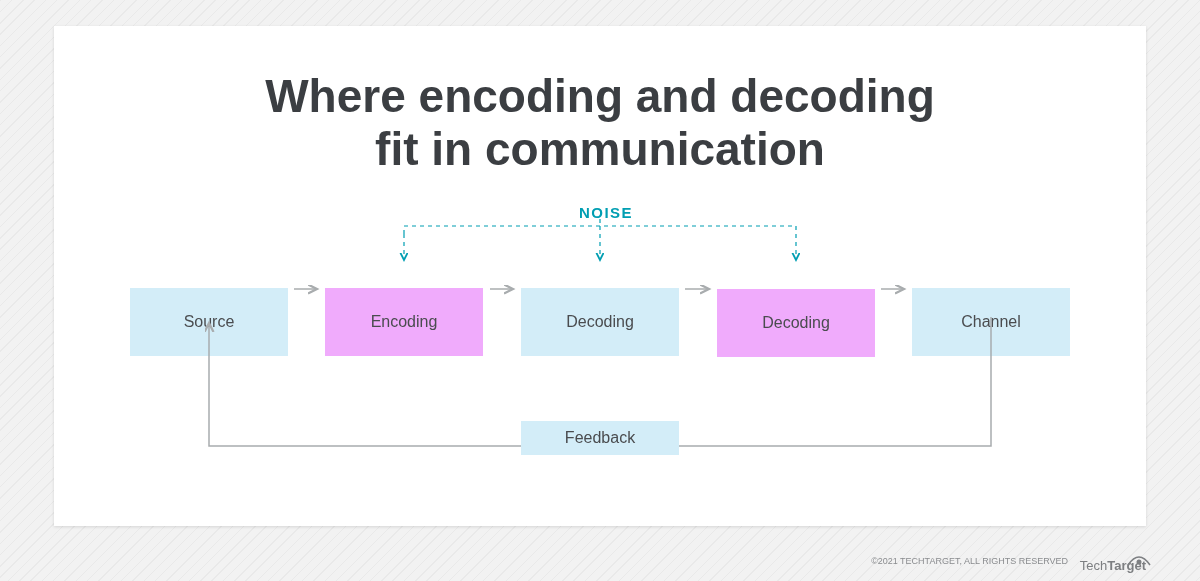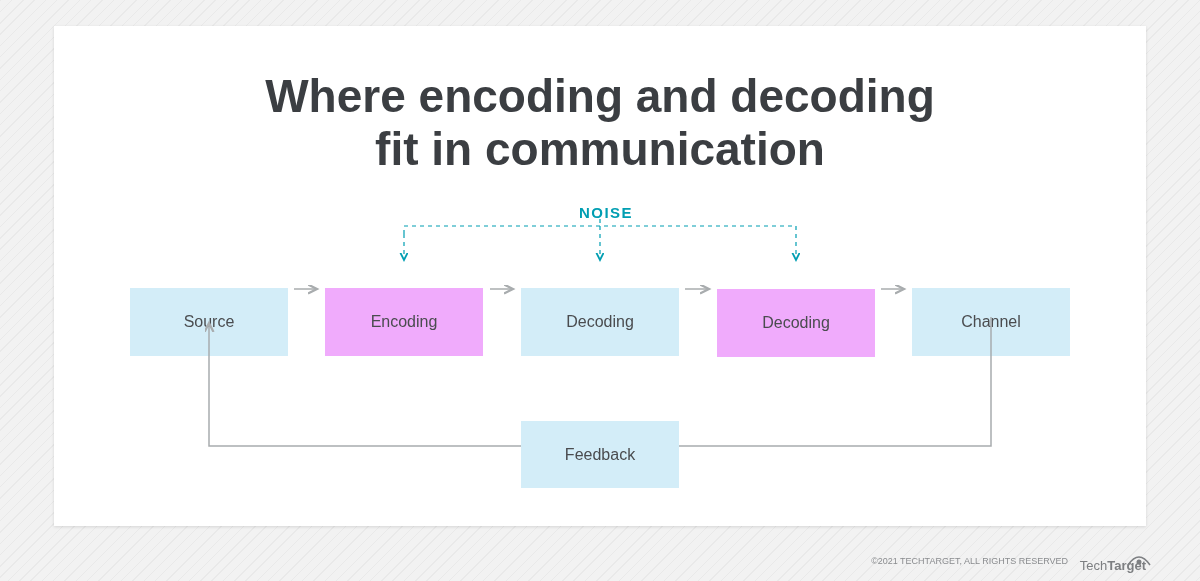--- a/index.html
+++ b/index.html
@@ -25,21 +25,21 @@
     color:#009eb2;font-weight:700;letter-spacing:.1em;font-size:15px;
   }
   .box{
     position:absolute;width:158px;height:68px;
     display:flex;align-items:center;justify-content:center;
     font-size:16px;color:#4a4c4f;margin-top:24px;
   }
   .box.blue{background:#d3edf8;}
   .box.olive{background:#f0abfc;}
   .fb{
-    position:absolute;width:158px;height:67px;background:#d3edf8;
+    position:absolute;width:158px;height:34px;background:#d3edf8;
     display:flex;align-items:center;justify-content:center;
     font-size:16px;color:#4a4c4f;
   }
   .copyright{
     position:absolute;right:132px;bottom:15px;font-size:9px;color:#8a8c8f;
   }
   .brand{
     position:absolute;right:54px;bottom:8px;font-size:13px;color:#7d7f82;
   }
   .brand .t1{font-weight:400;} .brand .t2{font-weight:700;}

